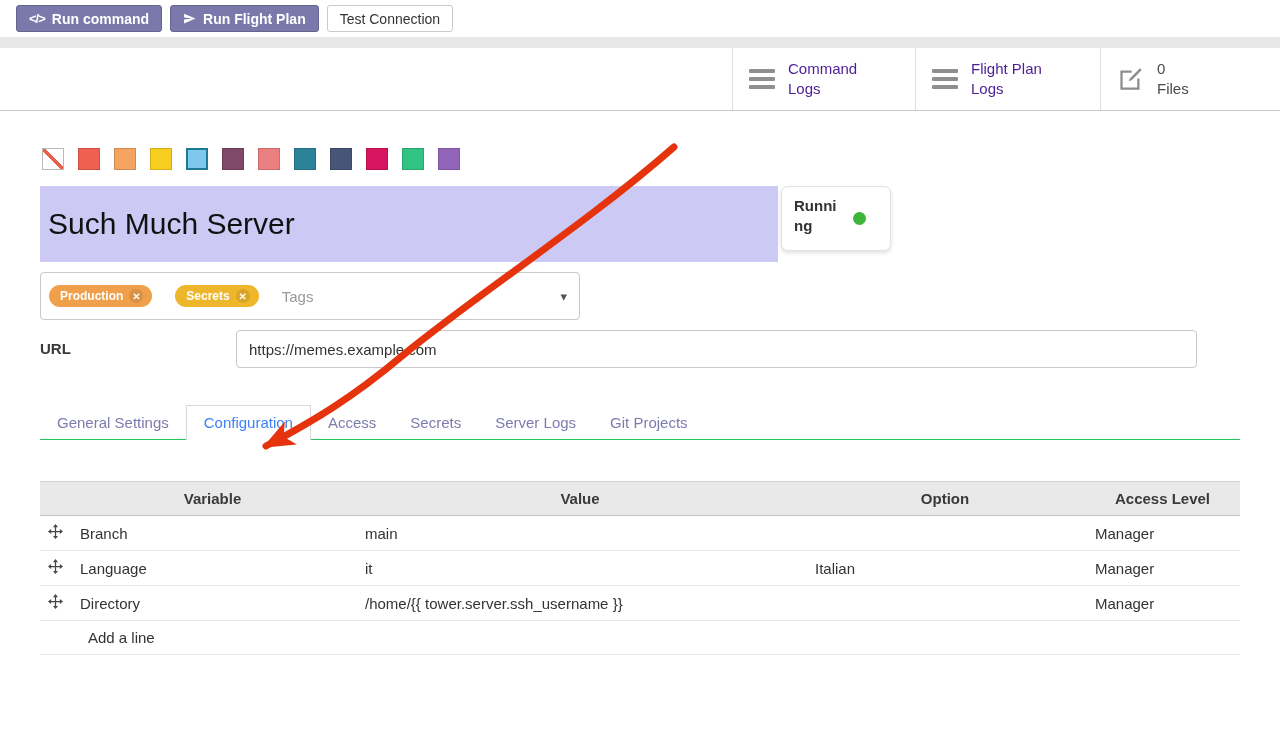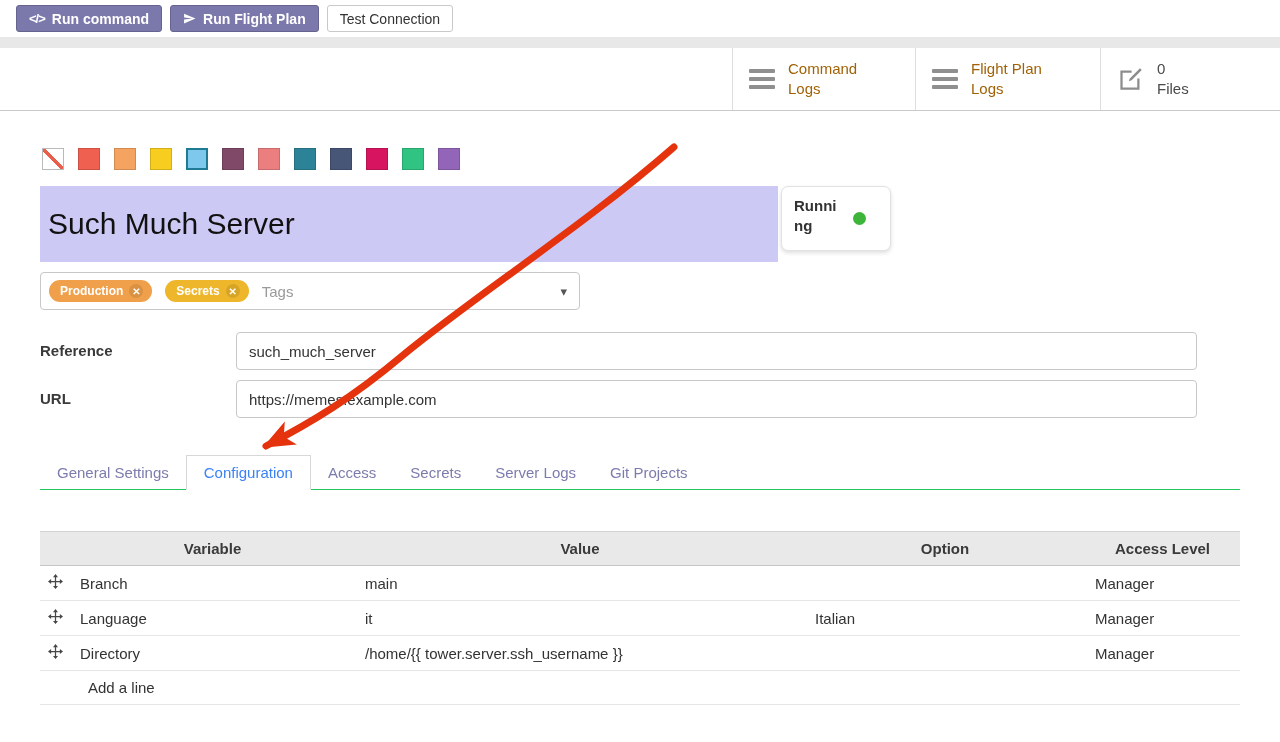--- a/index.html
+++ b/index.html
@@ -15,37 +15,37 @@
   .btn-primary { background:#7b79ab; color:#fff; border:1px solid #66648f; font-weight:bold; }
   .btn-plain { background:#fff; color:#333; border:1px solid #c9c9c9; }
   .code-glyph { font-weight:bold; font-size:13px; letter-spacing:-1px; }
   .band { height:11px; background:#e8e8e8; }
   
   .header-row { height:63px; border-bottom:1px solid #c9c9c9; display:flex; justify-content:flex-end; background:#fff; }
   .stat-btn { display:flex; align-items:center; gap:13px; padding:0 16px; border-left:1px solid #ddd; cursor:pointer; }
   .stat-btn.cmd { width:183px; } .stat-btn.fp { width:185px; } .stat-btn.files { width:180px; }
   .menu-icon { display:flex; flex-direction:column; gap:4px; width:26px; flex:none; }
   .menu-icon i { display:block; height:4px; background:#8f8f8f; border-radius:1px; }
-  .stat-label { font-size:15px; color:#a16207; line-height:1.35; width:84px; }
+  .stat-label { font-size:15px; color:#4c1d95; line-height:1.35; width:84px; }
   .files-col { font-size:15px; color:#4a4a4a; line-height:1.35; }
   
   .content { padding:0 40px; }
   .swatch-row { display:flex; gap:14px; margin-top:37px; padding-left:2px; }
   .swatch { width:22px; height:22px; border:1px solid rgba(0,0,0,0.15); cursor:pointer; }
   .swatch.none { background:linear-gradient(to top right, #fff 44%, #e8604c 44%, #e8604c 56%, #fff 56%); border-color:#b9b9b9; }
   .swatch.selected { border:2px solid #1f7a93; }
   .title-row { display:flex; gap:3px; margin-top:16px; align-items:flex-start; }
   .title-box { width:738px; height:76px; display:flex; align-items:center; padding-left:8px; cursor:text; }
   .title-text { font-size:30px; color:#111; white-space:nowrap; }
   .status-card { width:110px; height:65px; background:#fff; border:1px solid #e2e2e2; border-radius:7px;
                  box-shadow:0 2px 4px rgba(0,0,0,0.13); display:flex; padding:9px 12px; gap:9px; cursor:pointer; }
   .status-text { font-weight:bold; font-size:15px; width:50px; word-break:break-all; line-height:1.35; color:#333; }
   .status-dot { width:13px; height:13px; border-radius:50%; align-self:center; flex:none; }
-  .tags-box { width:540px; height:38px; border:1px solid #c8c8c8; border-radius:4px; margin-top:10px;
-              display:flex; align-items:center; padding:0 12px 0 8px; gap:13px; cursor:text; }
+  .tags-box { width:540px; height:48px; border:1px solid #c8c8c8; border-radius:4px; margin-top:10px;
+              display:flex; align-items:center; padding:0 12px 0 8px; gap:23px; cursor:text; }
   .tag-pill { display:inline-flex; align-items:center; gap:6px; height:22px; border-radius:11px;
               padding:0 9px 0 11px; color:#fff; font-size:12px; font-weight:bold; white-space:nowrap; }
   .tag-x { font-size:10px; cursor:pointer; opacity:.95; background:rgba(0,0,0,0.10); border-radius:50%;
            width:14px; height:14px; display:inline-flex; align-items:center; justify-content:center; }
   .tags-ph { color:#9a9a9a; font-size:15px; }
   .tags-caret { margin-left:auto; color:#555; font-size:13px; cursor:pointer; }
   .field-row { display:flex; align-items:flex-start; }
   .field-row.ref { margin-top:22px; }
   .field-row.url { margin-top:10px; }
   .field-label { width:196px; font-size:15px; font-weight:bold; color:#3a3a3a; padding-top:10px; }
@@ -151,24 +151,20 @@
         <span class="tag-x">✕</span>
       </span>
       <span class="tag-pill" style="background: rgb(238, 182, 43);">
         <span>Secrets</span>
         <span class="tag-x">✕</span>
       </span>
       <span class="tags-ph">Tags</span>
       <span class="tags-caret">▾</span>
     </div>
 
-    <div class="field-row ref">
-      <div class="field-label">Reference</div>
-      <input class="text-input" type="text" value="such_much_server" style="">
-    </div>
     <div class="field-row url">
       <div class="field-label">URL</div>
       <input class="text-input" type="text" value="https://memes.example.com" style="">
     </div>
 
     <div class="tabs">
       <span class="tab">General Settings</span>
       <span class="tab active">Configuration</span>
       <span class="tab">Access</span>
       <span class="tab">Secrets</span>

